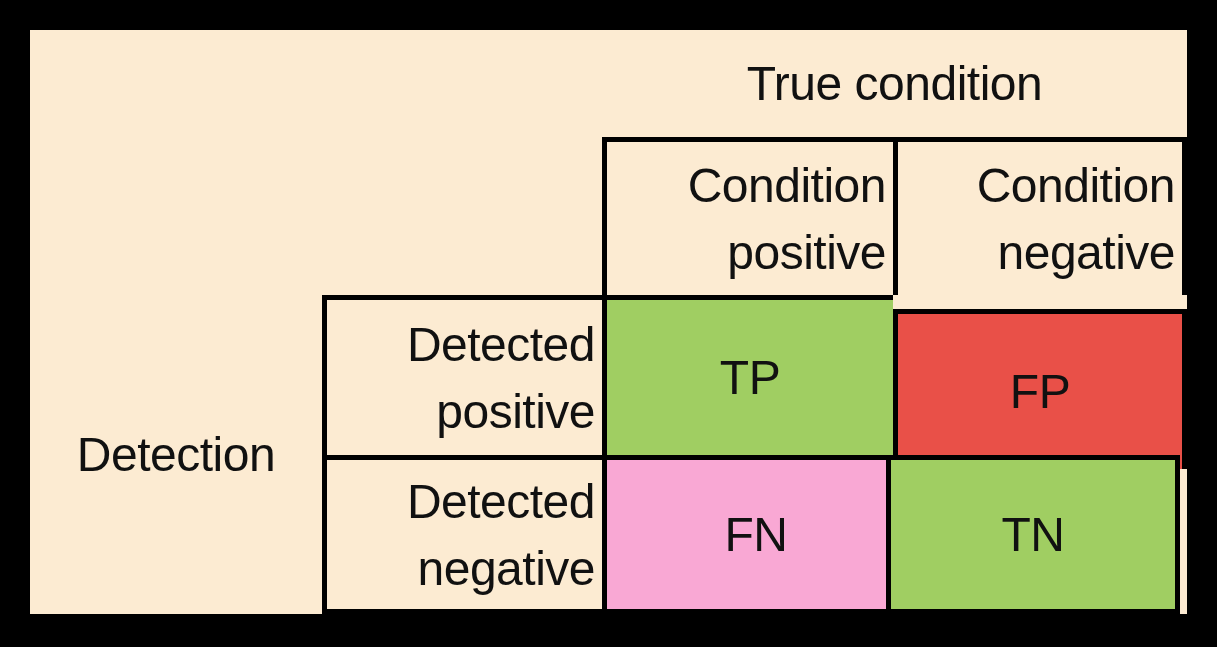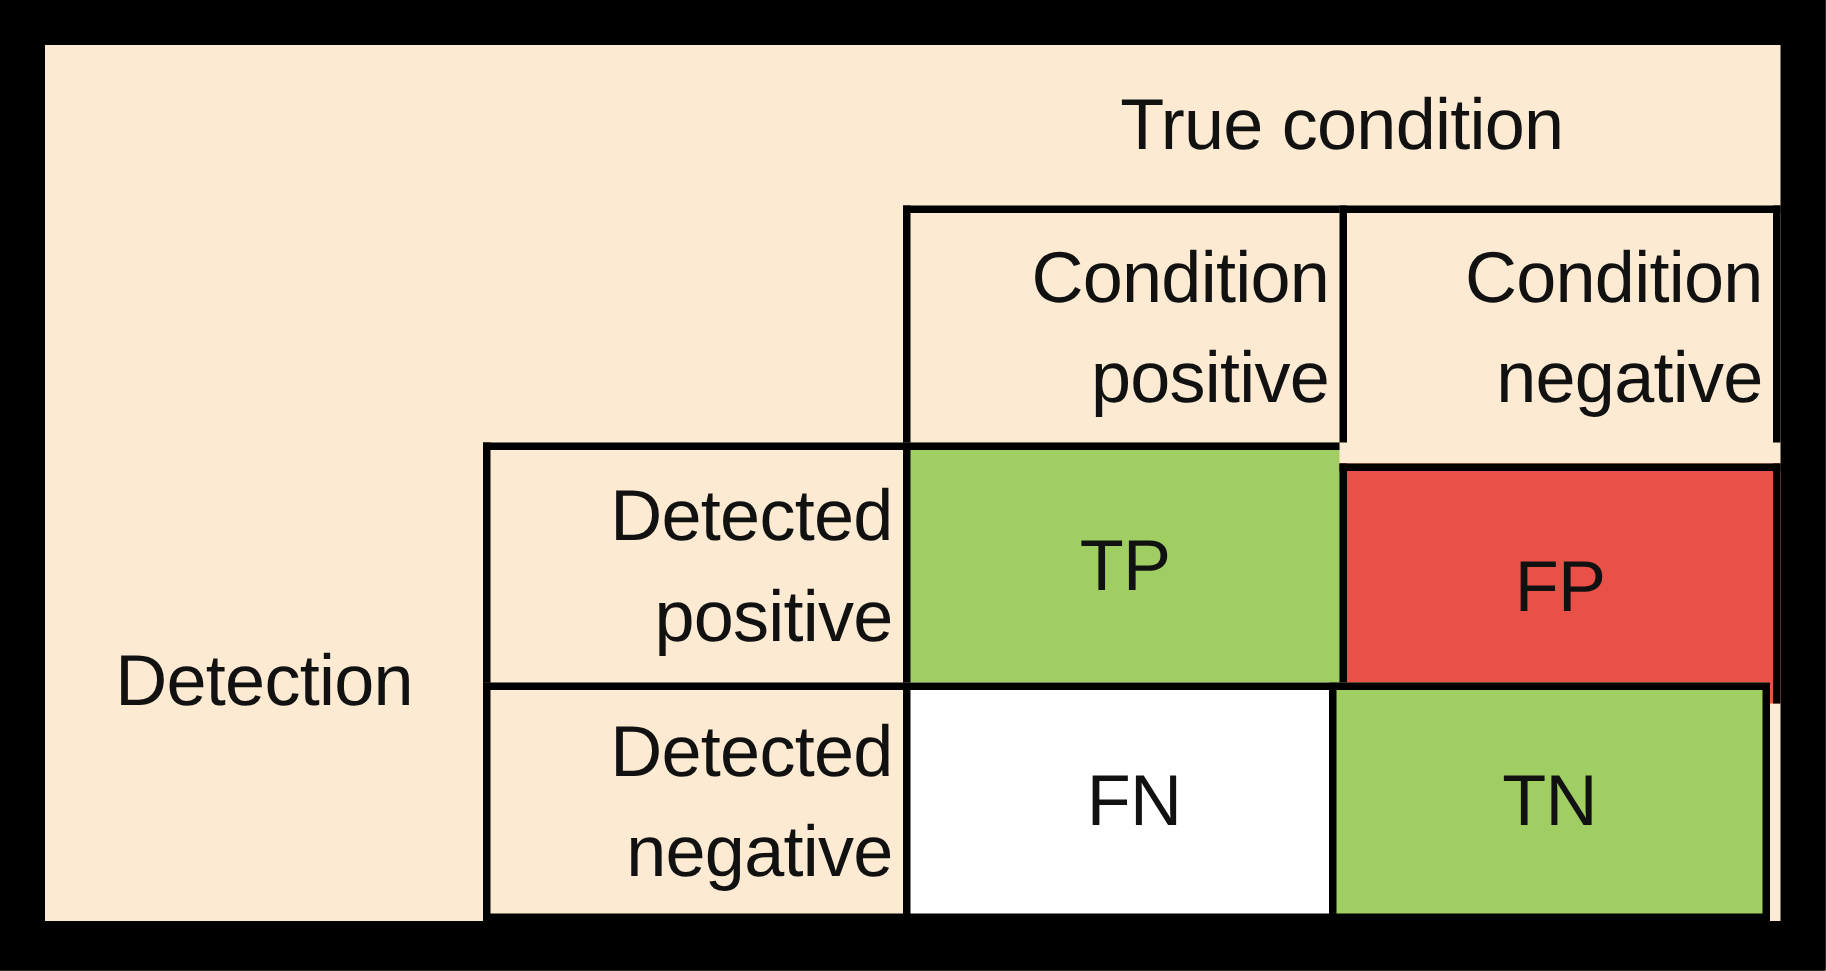--- a/index.html
+++ b/index.html
@@ -85,18 +85,18 @@
 
     <div id="detected-negative" class="abs txt hdr-cell bt bl bb">
       <span class="line">Detected</span>
       <span class="line">negative</span>
     </div>
 
     <div id="cell-tp" class="abs txt center-both bt bl" style="background-color: rgb(160, 206, 98);">TP</div>
 
     <div id="cell-fp" class="abs txt center-both bt bl br" style="background-color: rgb(233, 80, 72);">FP</div>
 
-    <div id="cell-fn" class="abs txt center-both bt bl bb" style="background-color: #ffffff; padding-left: 12px;">FN</div>
+    <div id="cell-fn" class="abs txt center-both bt bl bb" style="background-color: #f9a8d4; padding-left: 12px;">FN</div>
 
     <div id="cell-tn" class="abs txt center-both bt bl br bb" style="background-color: rgb(160, 206, 98);">TN</div>
 
   </div>
 </div>
 
 </body></html>

